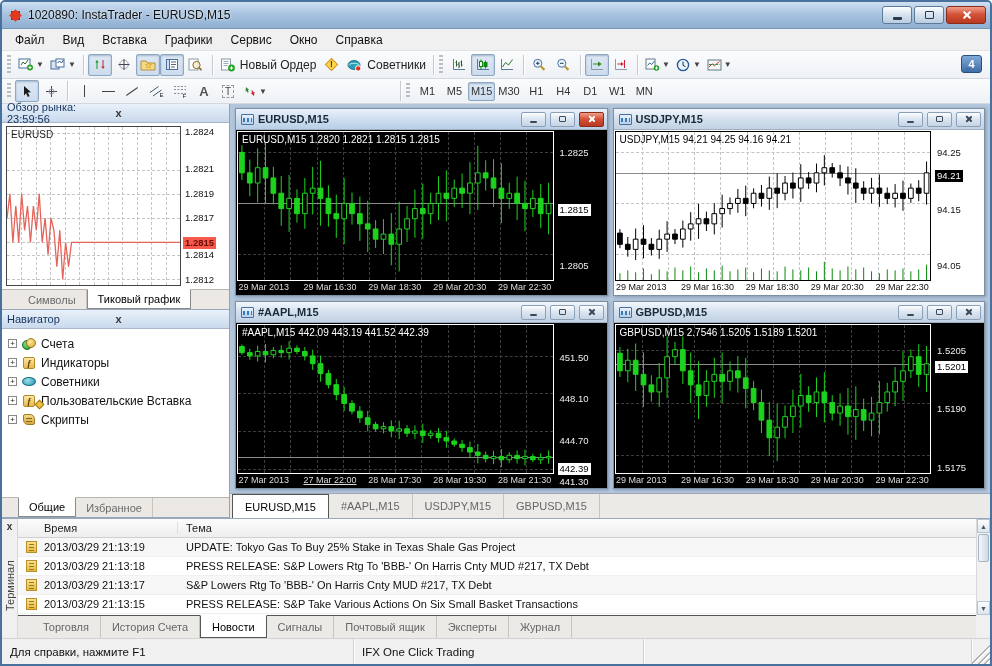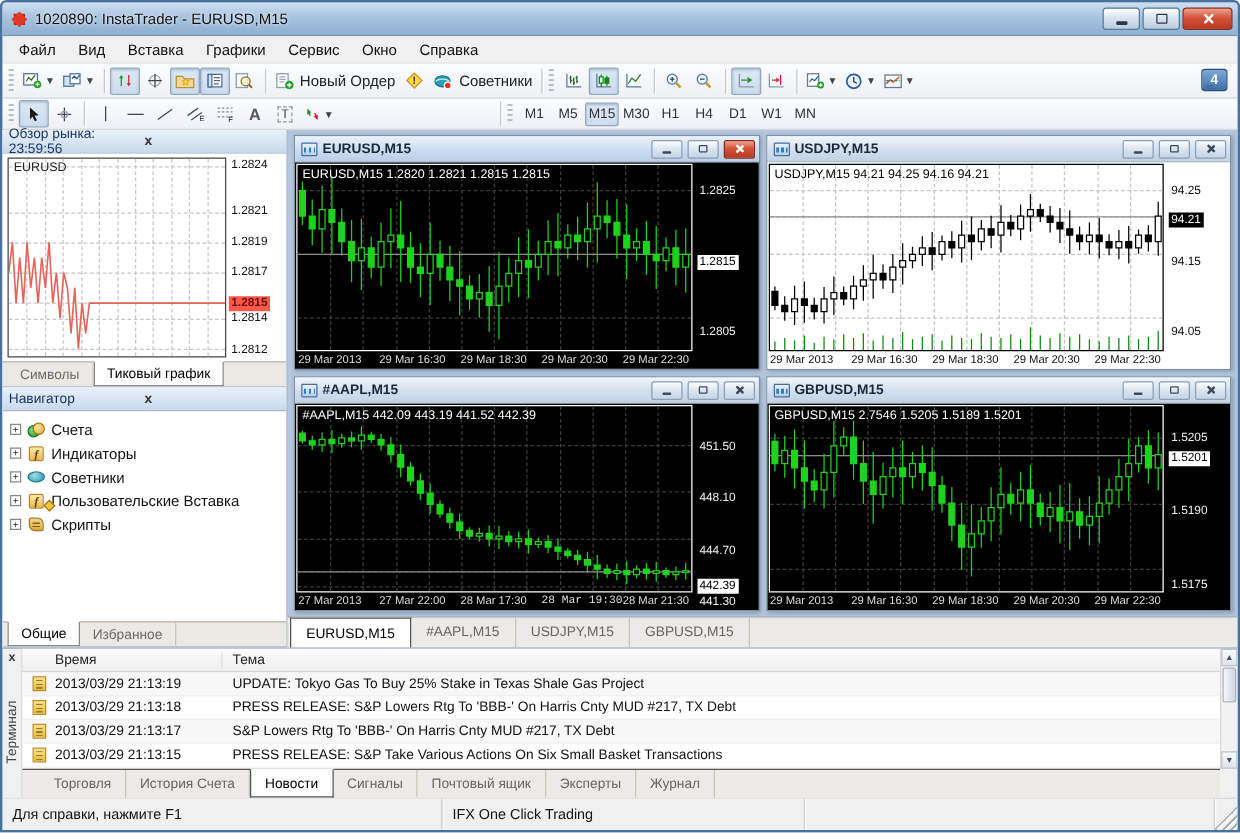--- a/index.html
+++ b/index.html
@@ -38,21 +38,21 @@
   .badge4{position:absolute;right:8px;top:4px;width:21px;height:18px;background:linear-gradient(#7fa9d8,#3f6ea6);border:1px solid #2a4f7e;border-radius:3px;color:#fff;font-size:11px;font-weight:bold;display:flex;align-items:center;justify-content:center}
   .badge4::after{content:"";position:absolute;left:3px;bottom:-4px;border:4px solid transparent;border-top-color:#3f6ea6;border-left-width:2px}
 
   
   .main{flex:1;display:flex;min-height:0;background:#b3c6dc}
   .leftcol{width:228px;flex:0 0 228px;display:flex;flex-direction:column;background:#f0f0f0;border-right:1px solid #8ea4bc}
   .panel{display:flex;flex-direction:column;border-bottom:1px solid #98a8ba;background:#fff}
   .ptitle{height:19px;flex:0 0 19px;display:flex;align-items:center;padding:0 5px;background:linear-gradient(#e9f1fa,#c9d9ec);border-bottom:1px solid #a8b8ca;font-size:11px;color:#13335e}
   .ptitle span{flex:1}
   .pclose{font-size:11px;font-weight:bold;color:#333;padding:0 3px}
-  .ptabs{height:20px;flex:0 0 20px;display:flex;align-items:stretch;background:#ece9e4;border-top:1px solid #b8b4ae;font-size:11px;padding-left:4px}
+  .ptabs{height:20px;flex:0 0 20px;display:flex;align-items:stretch;background:#ece9e4;border-top:1px solid #b8b4ae;font-size:11px;padding-left:16px}
   .ptab{display:flex;align-items:center;padding:0 10px;color:#6a6a6a;border-right:1px solid #c8c4be}
   .ptab.on{background:#fff;border:1px solid #8a8a8a;border-top-color:#fff;margin-top:-1px;color:#000}
 
   
   .mwatch{height:206px;flex:0 0 206px}
   .mwbody{flex:1;display:flex;padding:3px 0 3px 4px;background:#fff;min-height:0}
   .mw .plot{border:1px solid #444}
   .mw{--grid:#c6c6c6}
   .mwsym{color:#222!important;font-size:10px}
 
@@ -948,23 +948,23 @@
                     <line class="wick" x1="93.75" x2="93.75" y1="87.12" y2="92.74"></line>
                     <rect class="cdn" x="93.00" y="88.81" width="1.50" height="2.24"></rect>
                     <line class="wick" x1="96.25" x2="96.25" y1="86.63" y2="93.96"></line>
                     <rect class="cup" x="95.50" y="89.55" width="1.50" height="1.49"></rect>
                     <line class="wick" x1="98.75" x2="98.75" y1="84.66" y2="93.70"></line>
                     <rect class="cup" x="98.00" y="88.81" width="1.50" height="1.00"></rect>
                   </svg>
                 </div>
               <div class="xax">
                   <div class="xlab" style="left: 0.5%;">27 Mar 2013</div>
-                  <div class="xlab" style="left: 21%;">27 Mar 22:00</div>
+                  <div class="xlab" style="left: 21%; text-decoration: underline;">27 Mar 22:00</div>
                   <div class="xlab" style="left: 41.5%;">28 Mar 17:30</div>
-                  <div class="xlab" style="left: 62%; font-family: Liberation Mono, monospace;">28 Mar 19:30</div>
+                  <div class="xlab" style="left: 62%;">28 Mar 19:30</div>
                   <div class="xlab" style="left: 82.5%;">28 Mar 21:30</div>
                 </div>
             </div>
             <div class="yax">
                 <div class="ylab" style="top: 20.9%;">451.50</div>
                 <div class="ylab" style="top: 46.27%;">448.10</div>
                 <div class="ylab" style="top: 71.64%;">444.70</div>
                 <div class="ylab cur" style="top: 88.88%;">442.39</div>
                 <div class="ylab" style="top: 97.01%;">441.30</div>
               </div>

